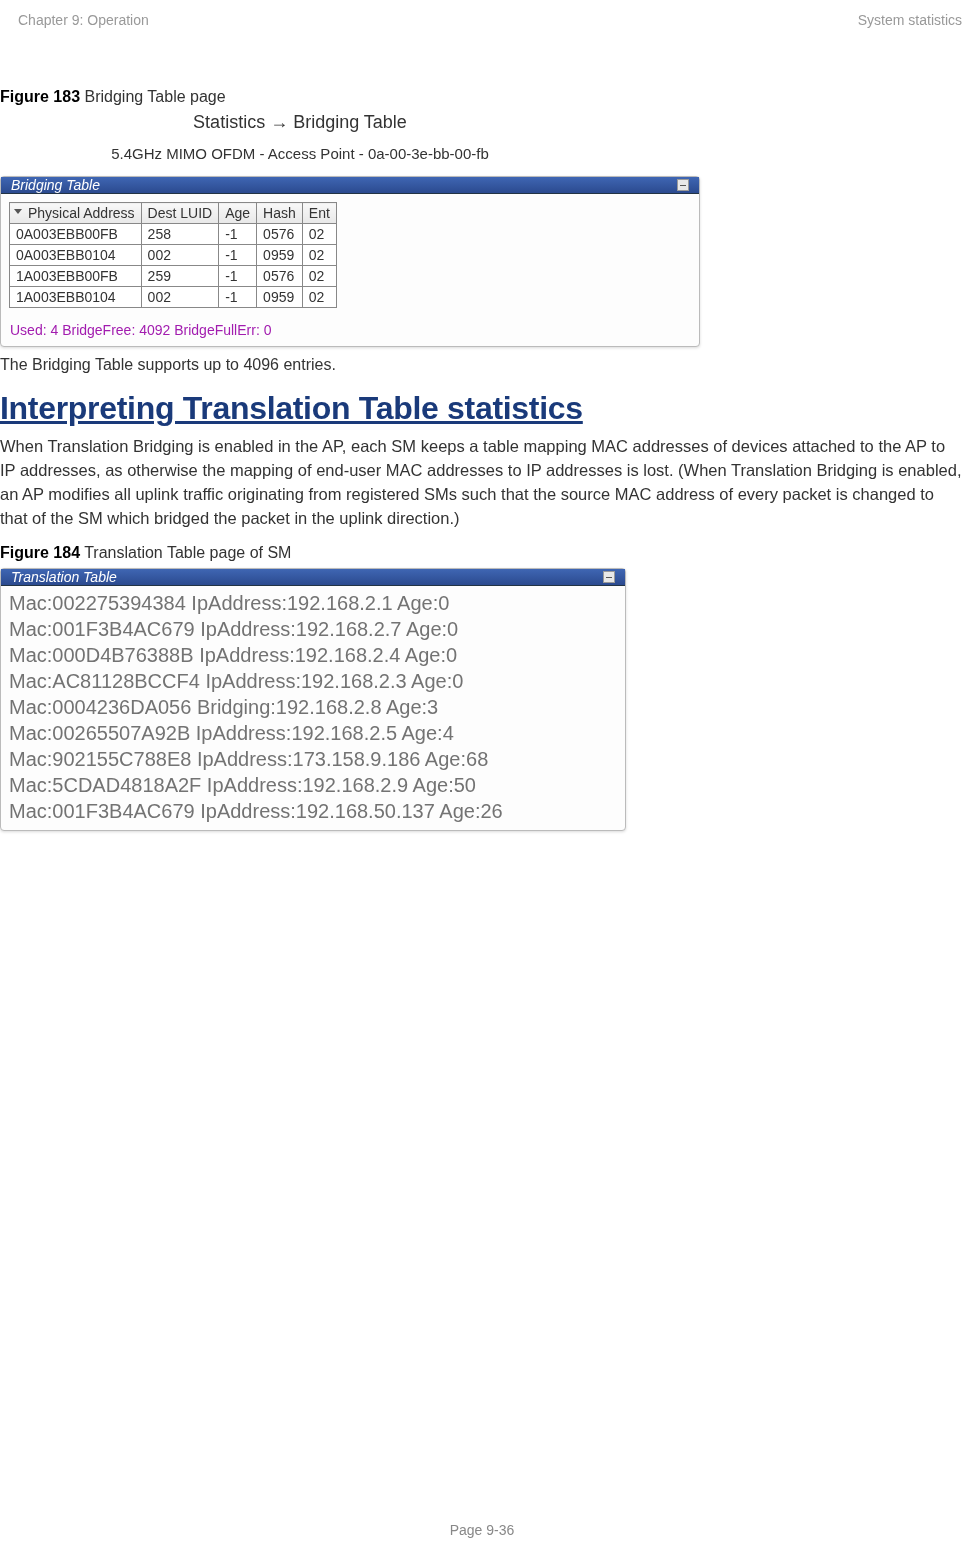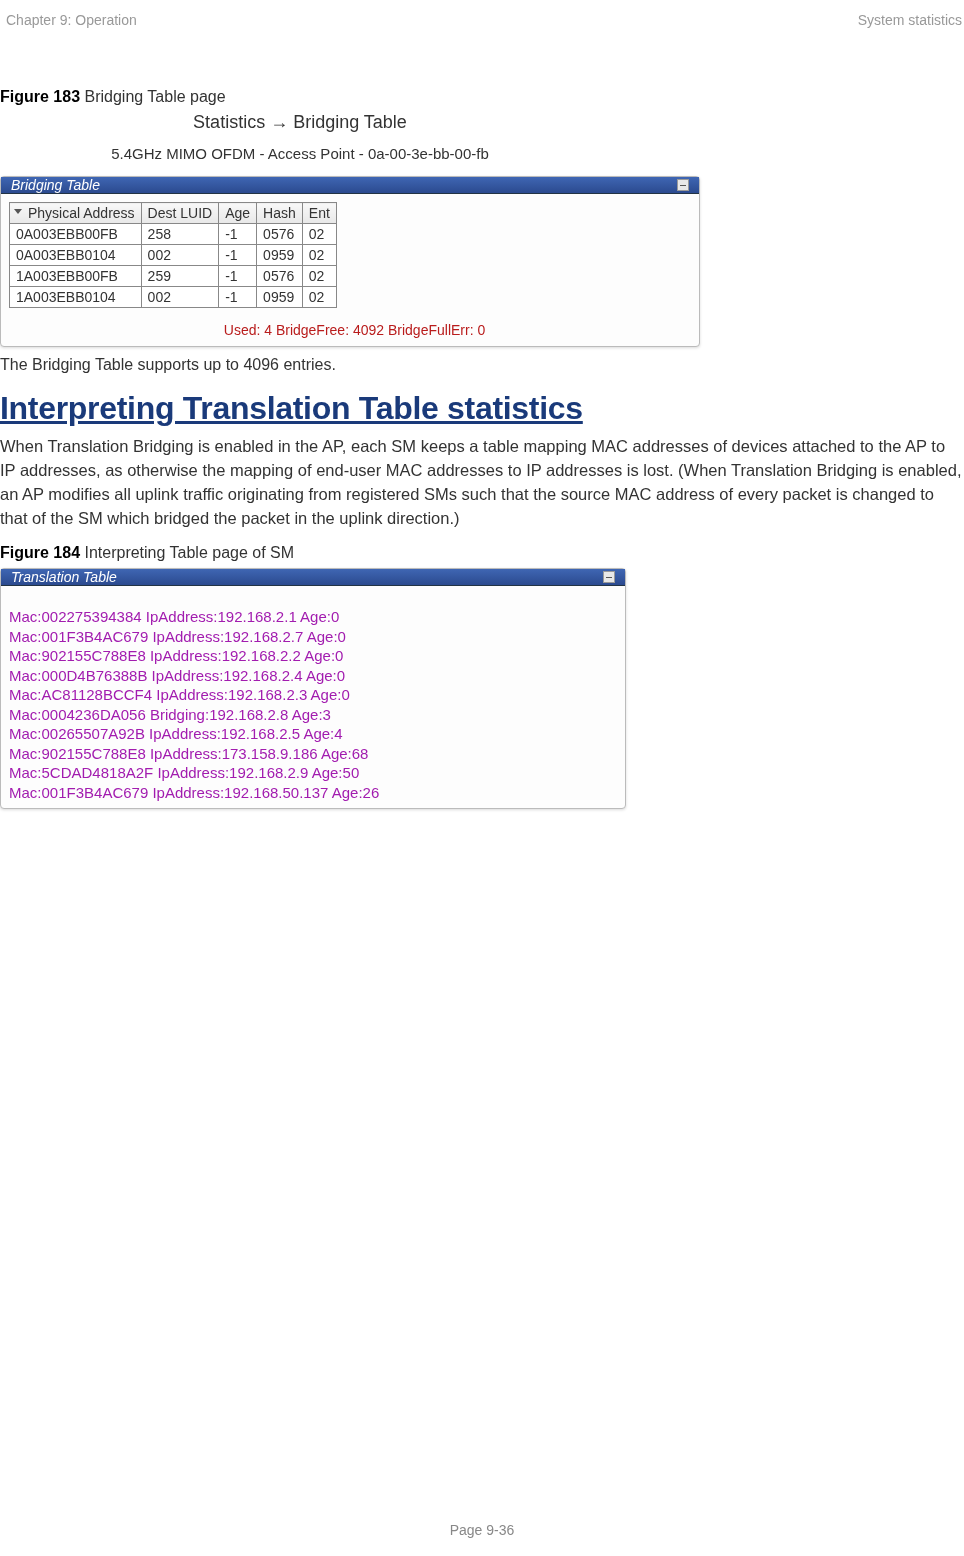--- a/index.html
+++ b/index.html
@@ -8,21 +8,21 @@
       width: 964px;
       height: 1556px;
       background: #fff;
       padding: 0;
       color: #333;
       position: relative;
     }
     .header-row {
       display: flex;
       justify-content: space-between;
-      padding: 12px 0 0 4px;
+      padding: 12px 0 0 16px;
       font-size: 14px;
       color: #999;
     }
     .header-left { padding-left: 2px; }
     .header-right { padding-right: 2px; }
     .figure-label {
       margin-top: 60px;
       font-size: 16px;
     }
     .figure-label .bold { font-weight: bold; color: #000; }
@@ -102,23 +102,22 @@
       left: 4px;
       top: 6px;
       width: 0;
       height: 0;
       border-left: 4px solid transparent;
       border-right: 4px solid transparent;
       border-top: 5px solid #555;
     }
     .panel-footer {
       font-size: 14px;
-      padding: 6px 10px 8px 19px;
-      color: #b91c1c;
-      text-align: center;
+      padding: 6px 10px 8px 9px;
+      color: #a21caf;
     }
     .body-text {
       font-size: 16px;
       color: #333;
       margin-top: 8px;
       line-height: 1.3;
     }
     h2.section-heading {
       font-family: "Arial Narrow", Arial, sans-serif;
       font-weight: bold;
@@ -139,24 +138,24 @@
       margin-top: 14px;
       font-size: 16px;
     }
     .figure-label2 .bold { font-weight: bold; color: #000; }
     .panel2 {
       width: 790px;
       margin-top: 6px;
     }
     .panel2 .panel-box { width: 626px; }
     .translation-body {
-      padding: 21px 8px 6px 8px;
-      font-size: 15px;
+      padding: 4px 8px 6px 8px;
+      font-size: 20px;
       line-height: 1.3;
-      color: #a21caf;
+      color: #737373;
     }
     .page-num {
       position: absolute;
       bottom: 18px;
       left: 0;
       right: 0;
       text-align: center;
       font-size: 14px;
       color: #888;
     }
@@ -227,33 +226,32 @@
   </div>
 </div>
 
 <div class="body-text">The Bridging Table supports up to 4096 entries.</div>
 
 <h2 class="section-heading">Interpreting Translation Table statistics</h2>
 
 <div class="para">When Translation Bridging is enabled in the AP, each SM keeps a table mapping MAC addresses of devices attached to the AP to IP addresses, as otherwise the mapping of end-user MAC addresses to IP addresses is lost. (When Translation Bridging is enabled, an AP modifies all uplink traffic originating from registered SMs such that the source MAC address of every packet is changed to that of the SM which bridged the packet in the uplink direction.)</div>
 
 <div class="figure-label2">
-  <span class="bold">Figure 184</span><span> Interpreting Table page of SM</span>
+  <span class="bold">Figure 184</span><span> Translation Table page of SM</span>
 </div>
 
 <div class="panel2">
   <div class="panel-box">
     <div class="panel-header">
       <span>Translation Table</span>
       <span class="collapse-icon"></span>
     </div>
     <div class="translation-body">
       <div>Mac:002275394384 IpAddress:192.168.2.1 Age:0</div>
       <div>Mac:001F3B4AC679 IpAddress:192.168.2.7 Age:0</div>
-      <div>Mac:902155C788E8 IpAddress:192.168.2.2 Age:0</div>
       <div>Mac:000D4B76388B IpAddress:192.168.2.4 Age:0</div>
       <div>Mac:AC81128BCCF4 IpAddress:192.168.2.3 Age:0</div>
       <div>Mac:0004236DA056 Bridging:192.168.2.8 Age:3</div>
       <div>Mac:00265507A92B IpAddress:192.168.2.5 Age:4</div>
       <div>Mac:902155C788E8 IpAddress:173.158.9.186 Age:68</div>
       <div>Mac:5CDAD4818A2F IpAddress:192.168.2.9 Age:50</div>
       <div>Mac:001F3B4AC679 IpAddress:192.168.50.137 Age:26</div>
     </div>
   </div>
 </div>

